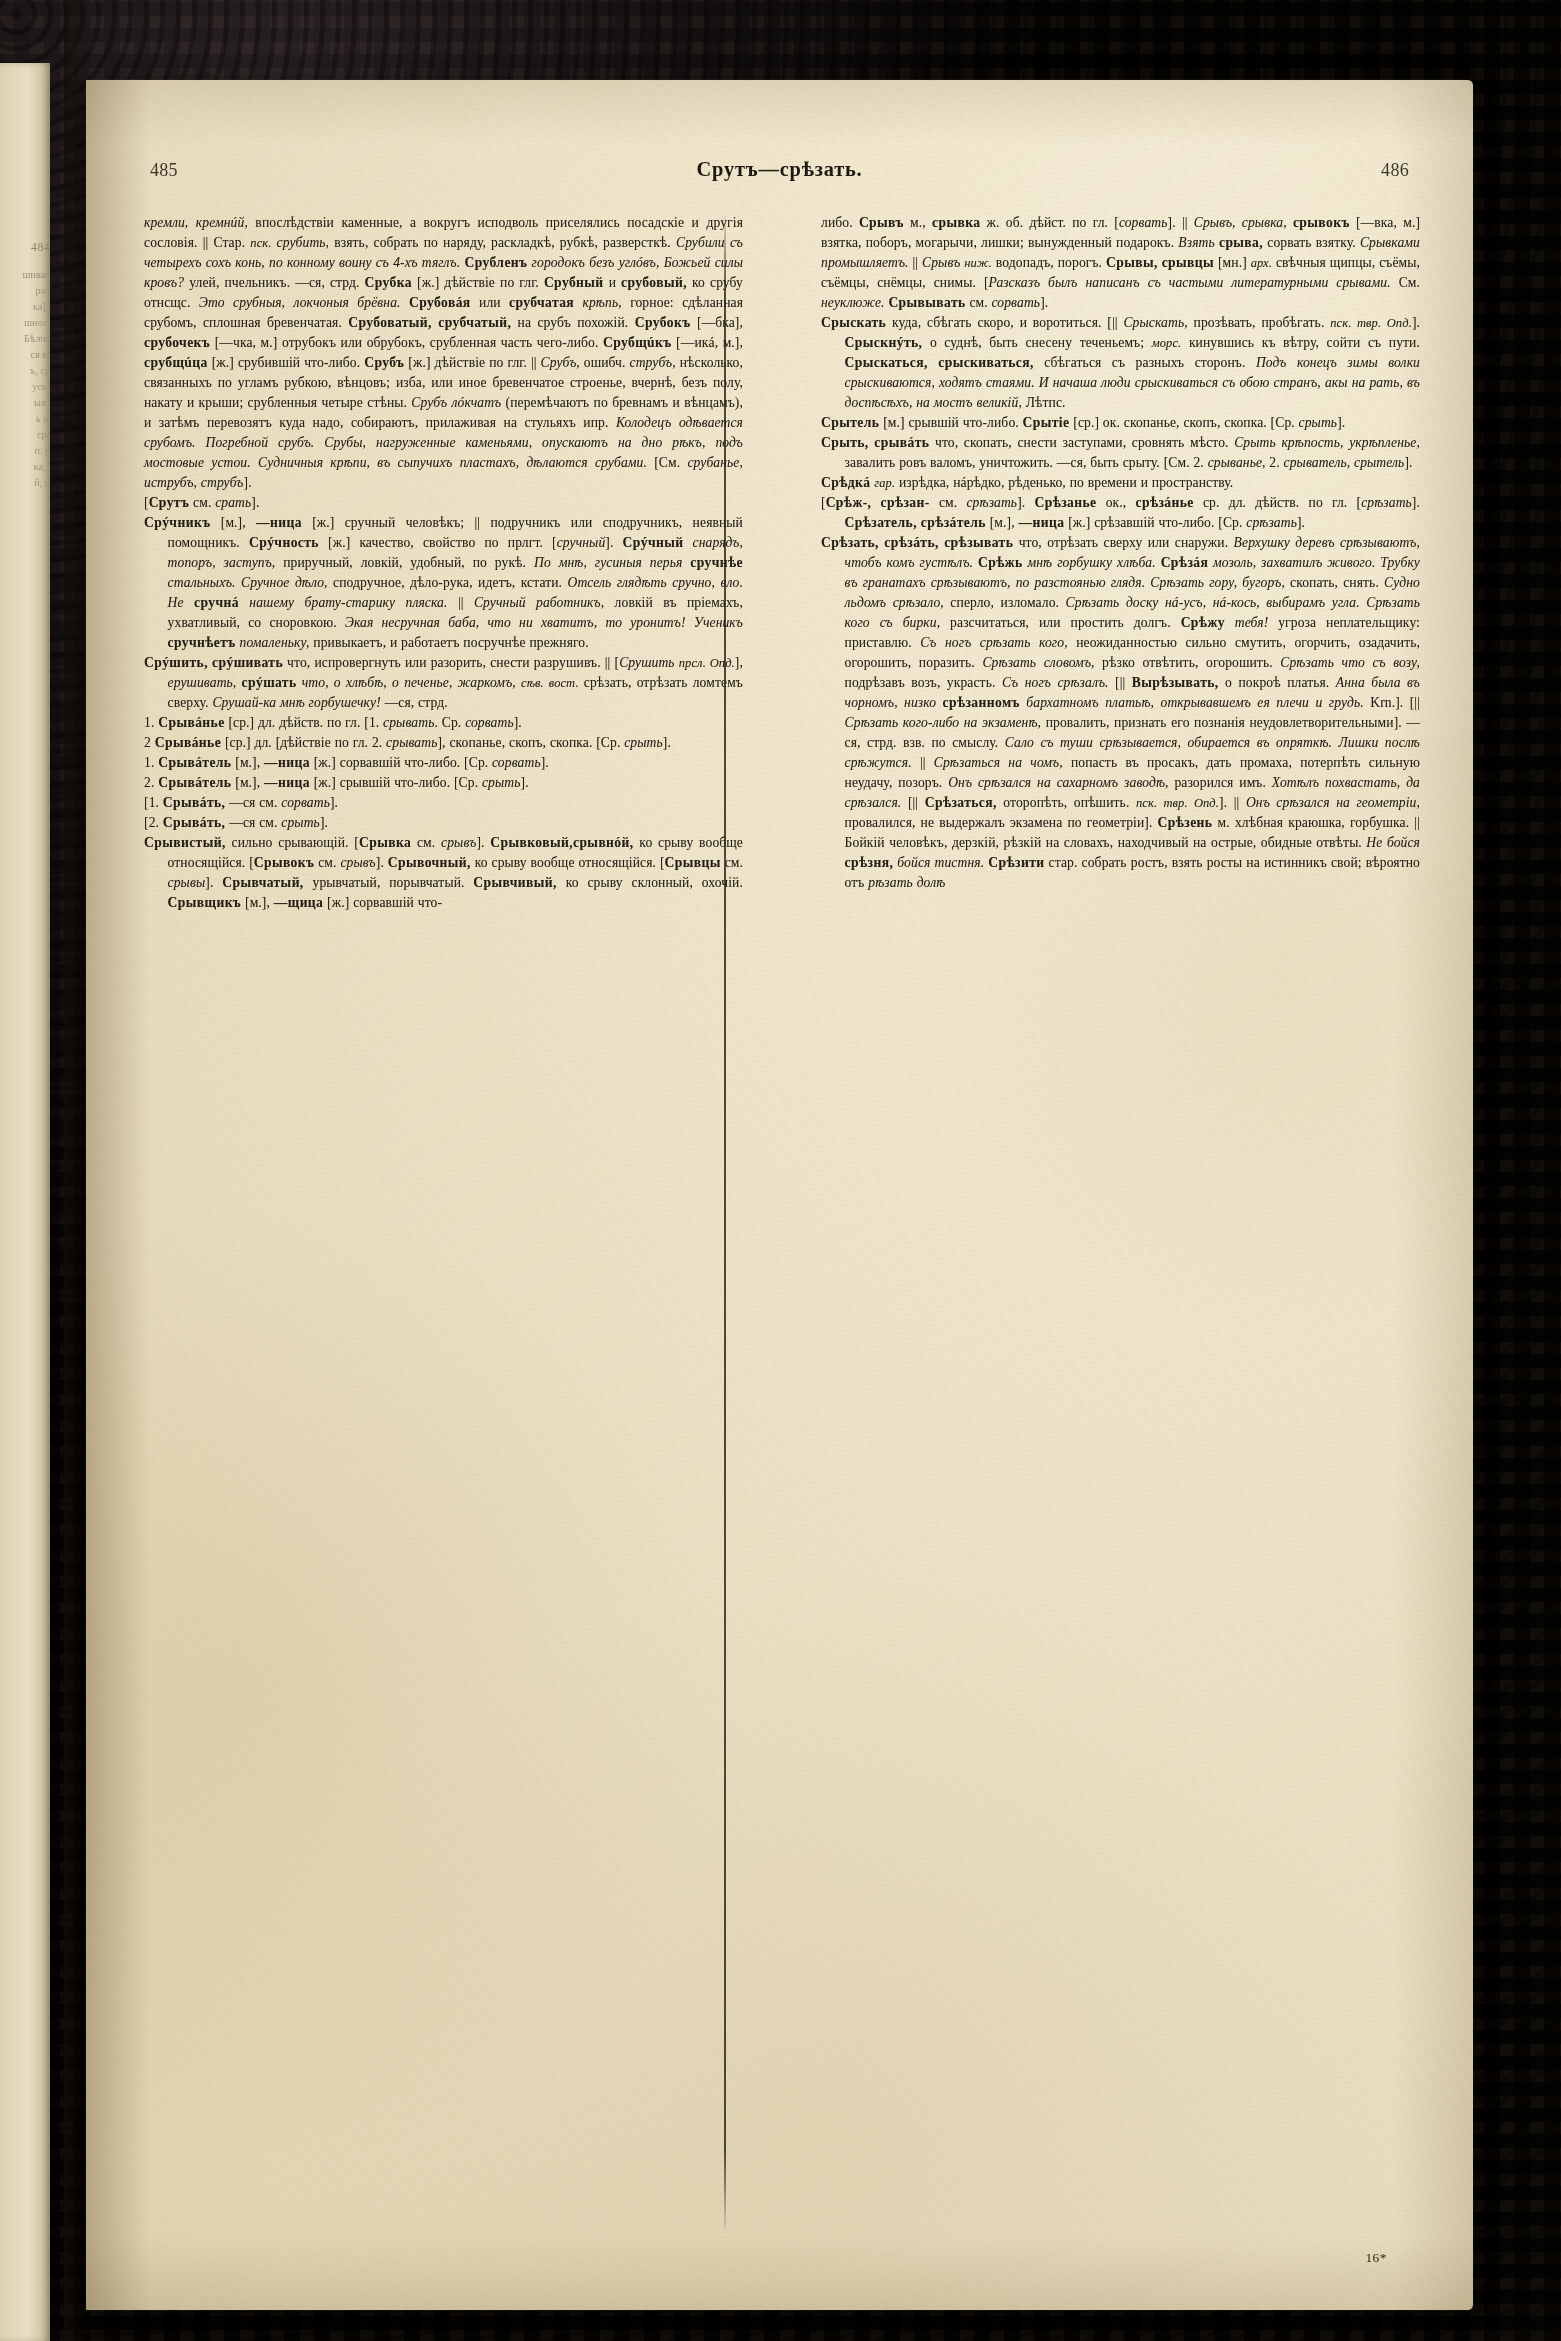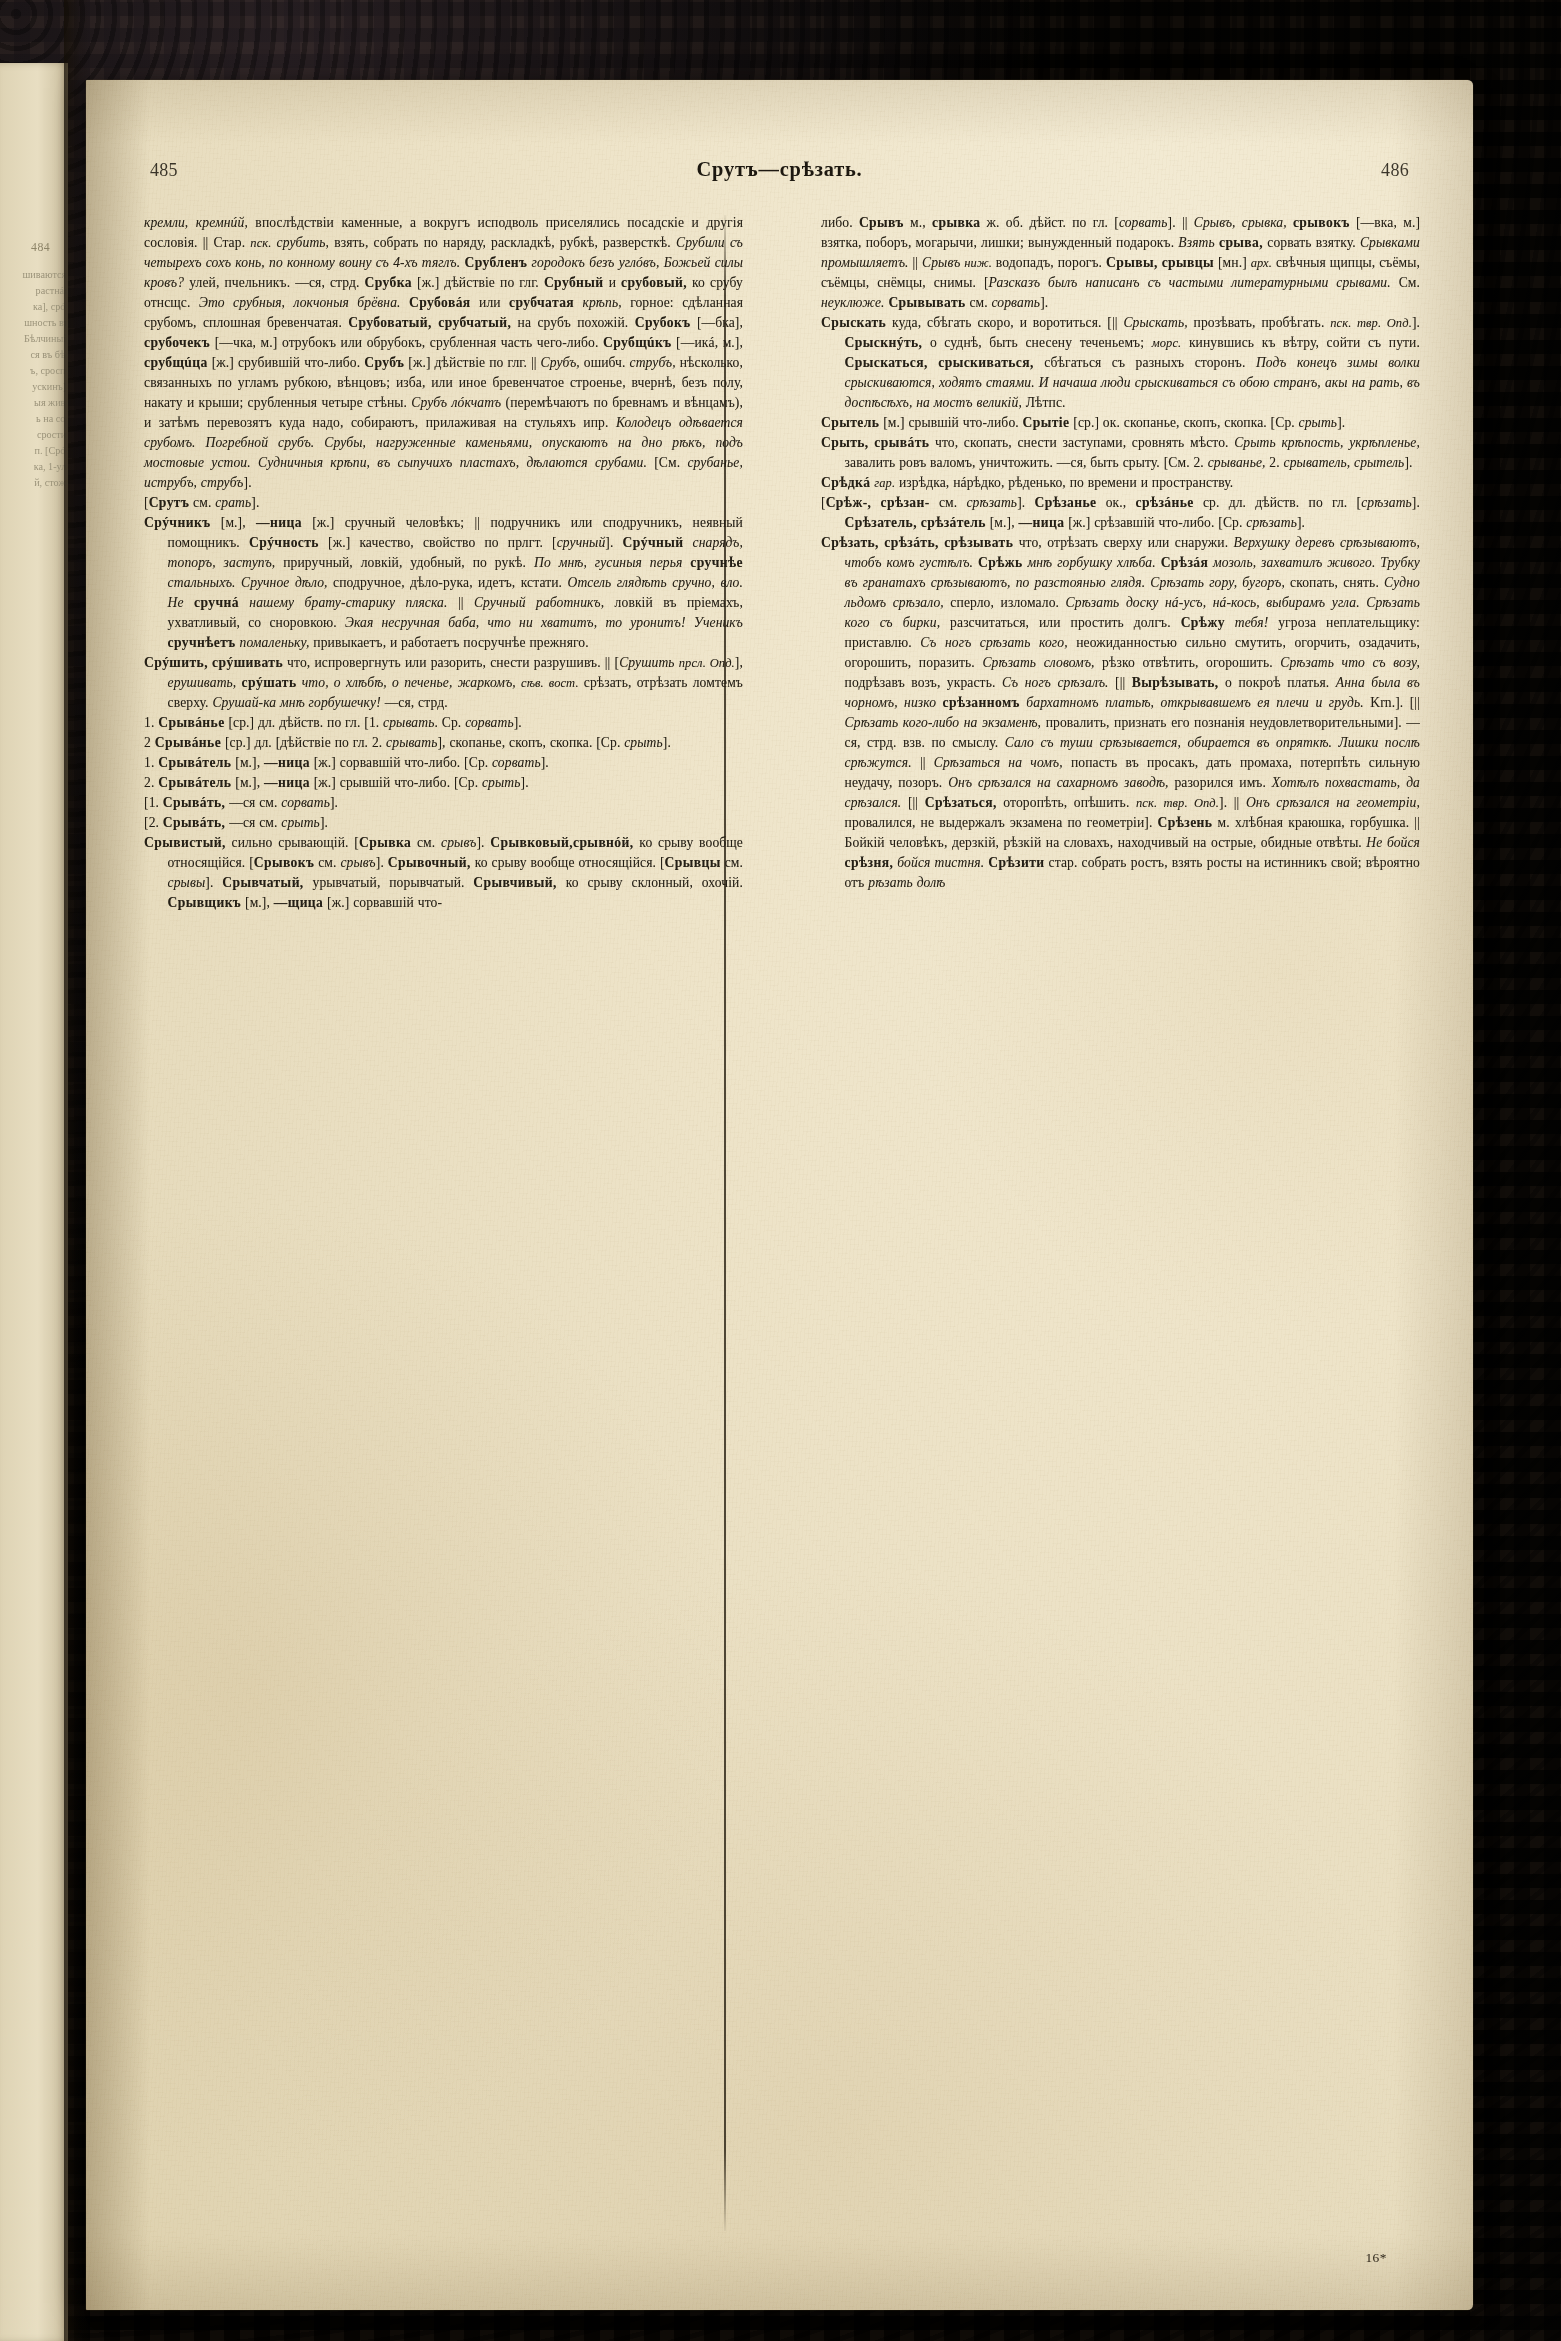--- a/index.html
+++ b/index.html
@@ -23,21 +23,21 @@
   }
   #surround:after{
     content:"";position:absolute;inset:0;
     background:
       repeating-radial-gradient(circle at 16px 14px, rgba(0,0,0,.55) 0 4.8px, rgba(0,0,0,0) 5.4px 16px);
     opacity:.55;
   }
 
   
   #prev-page{
-    position:absolute;left:0;top:63px;width:68px;height:2279px;
+    position:absolute;left:0;top:63px;width:50px;height:2279px;
     background:linear-gradient(90deg,#ded3b4 0%,#e8dec2 55%,#cbbf9f 100%);
     box-shadow:inset -5.4px 0 9.7px -3.2px rgba(70,55,30,.55);
     overflow:hidden;
   }
   #prev-page .pg-no{
     position:absolute;left:31px;top:177px;font-size:11.8px;color:#8d8468;
     letter-spacing:0.5px;
   }
   #prev-page .ghost{
     position:absolute;left:-3.2px;top:204px;width:72px;

